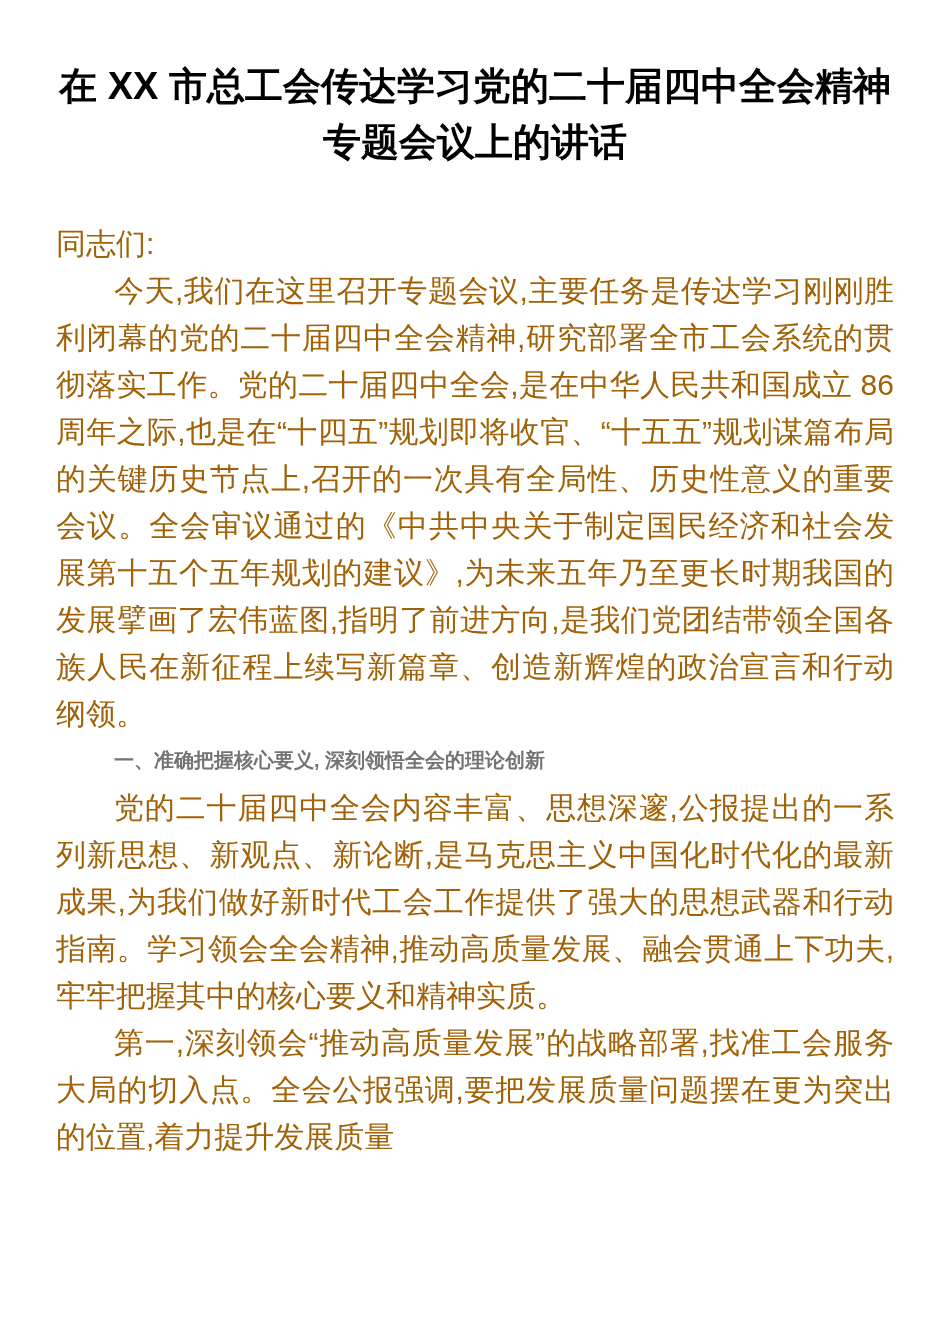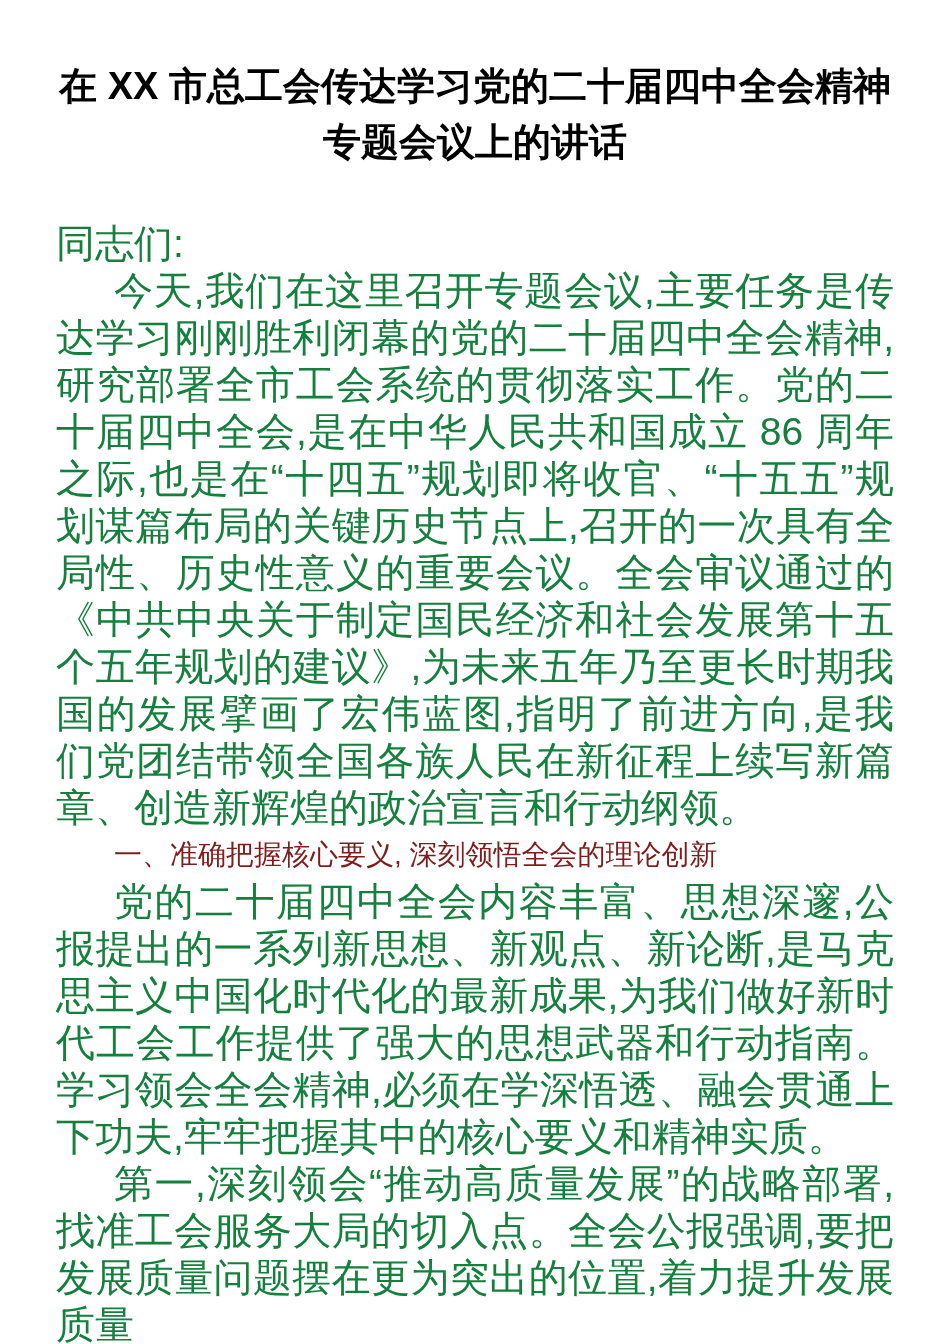--- a/index.html
+++ b/index.html
@@ -34,38 +34,38 @@
     margin: 0;
     padding-top: 58px;
     letter-spacing: 0px;
     white-space: pre-wrap;
   }
   .body-block {
     margin-top: 50px;
   }
   p.para {
     font-family: "Liberation Sans", "DejaVu Sans", sans-serif;
-    font-size: 39px;
+    font-size: 30px;
     line-height: 47px;
-    color: #15803d;
+    color: #a16207;
     margin: 0 0 0 0;
     text-align: justify;
     text-justify: inter-ideograph;
     letter-spacing: 0px;
     word-break: break-all;
   }
   p.indent {
     text-indent: 58px;
   }
   p.heading {
     font-family: "Liberation Sans", "DejaVu Sans", sans-serif;
-    font-size: 28px;
+    font-size: 20px;
     line-height: 47px;
-    font-weight: 400;
-    color: #7f1d1d;
+    font-weight: 700;
+    color: #737373;
     margin: 0;
     text-indent: 58px;
     text-align: left;
     word-break: break-all;
   }
   p.salutation {
     text-indent: 0;
   }
 </style>
 </head>
@@ -78,19 +78,19 @@
 
     <div class="body-block">
 
       <p class="para salutation">同志们:</p>
 
       <p class="para indent">今天,我们在这里召开专题会议,主要任务是传达学习刚刚胜利闭幕的党的二十届四中全会精神,研究部署全市工会系统的贯彻落实工作。党的二十届四中全会,是在中华人民共和国成立 86 周年之际,也是在“十四五”规划即将收官、“十五五”规划谋篇布局的关键历史节点上,召开的一次具有全局性、历史性意义的重要会议。全会审议通过的《中共中央关于制定国民经济和社会发展第十五个五年规划的建议》,为未来五年乃至更长时期我国的发展擘画了宏伟蓝图,指明了前进方向,是我们党团结带领全国各族人民在新征程上续写新篇章、创造新辉煌的政治宣言和行动纲领。</p>
 
 
       <p class="heading">一、准确把握核心要义, 深刻领悟全会的理论创新</p>
 
-      <p class="para indent">党的二十届四中全会内容丰富、思想深邃,公报提出的一系列新思想、新观点、新论断,是马克思主义中国化时代化的最新成果,为我们做好新时代工会工作提供了强大的思想武器和行动指南。学习领会全会精神,必须在学深悟透、融会贯通上下功夫,牢牢把握其中的核心要义和精神实质。</p>
+      <p class="para indent">党的二十届四中全会内容丰富、思想深邃,公报提出的一系列新思想、新观点、新论断,是马克思主义中国化时代化的最新成果,为我们做好新时代工会工作提供了强大的思想武器和行动指南。学习领会全会精神,推动高质量发展、融会贯通上下功夫,牢牢把握其中的核心要义和精神实质。</p>
 
       <p class="para indent">第一,深刻领会“推动高质量发展”的战略部署,找准工会服务大局的切入点。全会公报强调,要把发展质量问题摆在更为突出的位置,着力提升发展质量</p>
 
     </div>
   </div>
 </div>
 
 </body></html>

